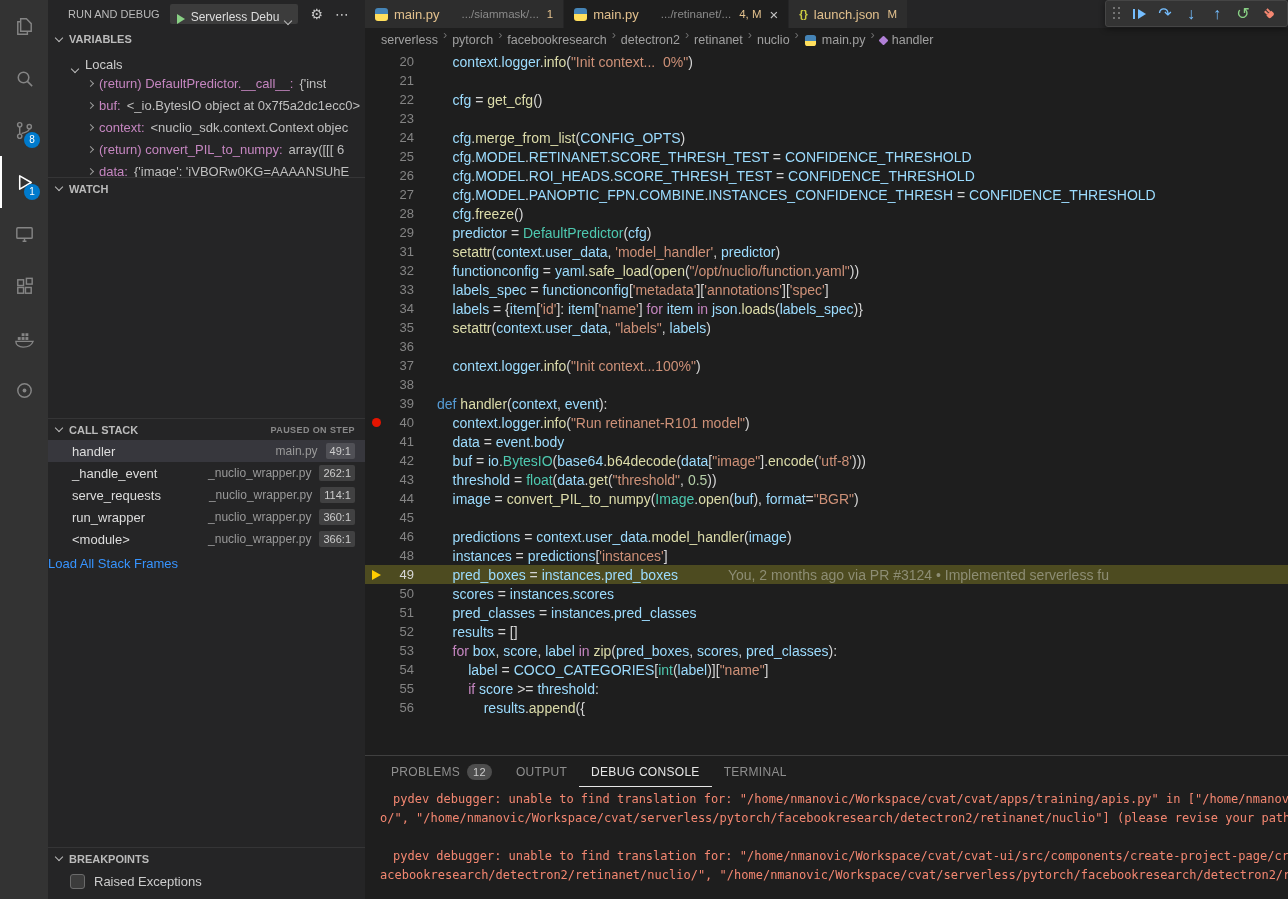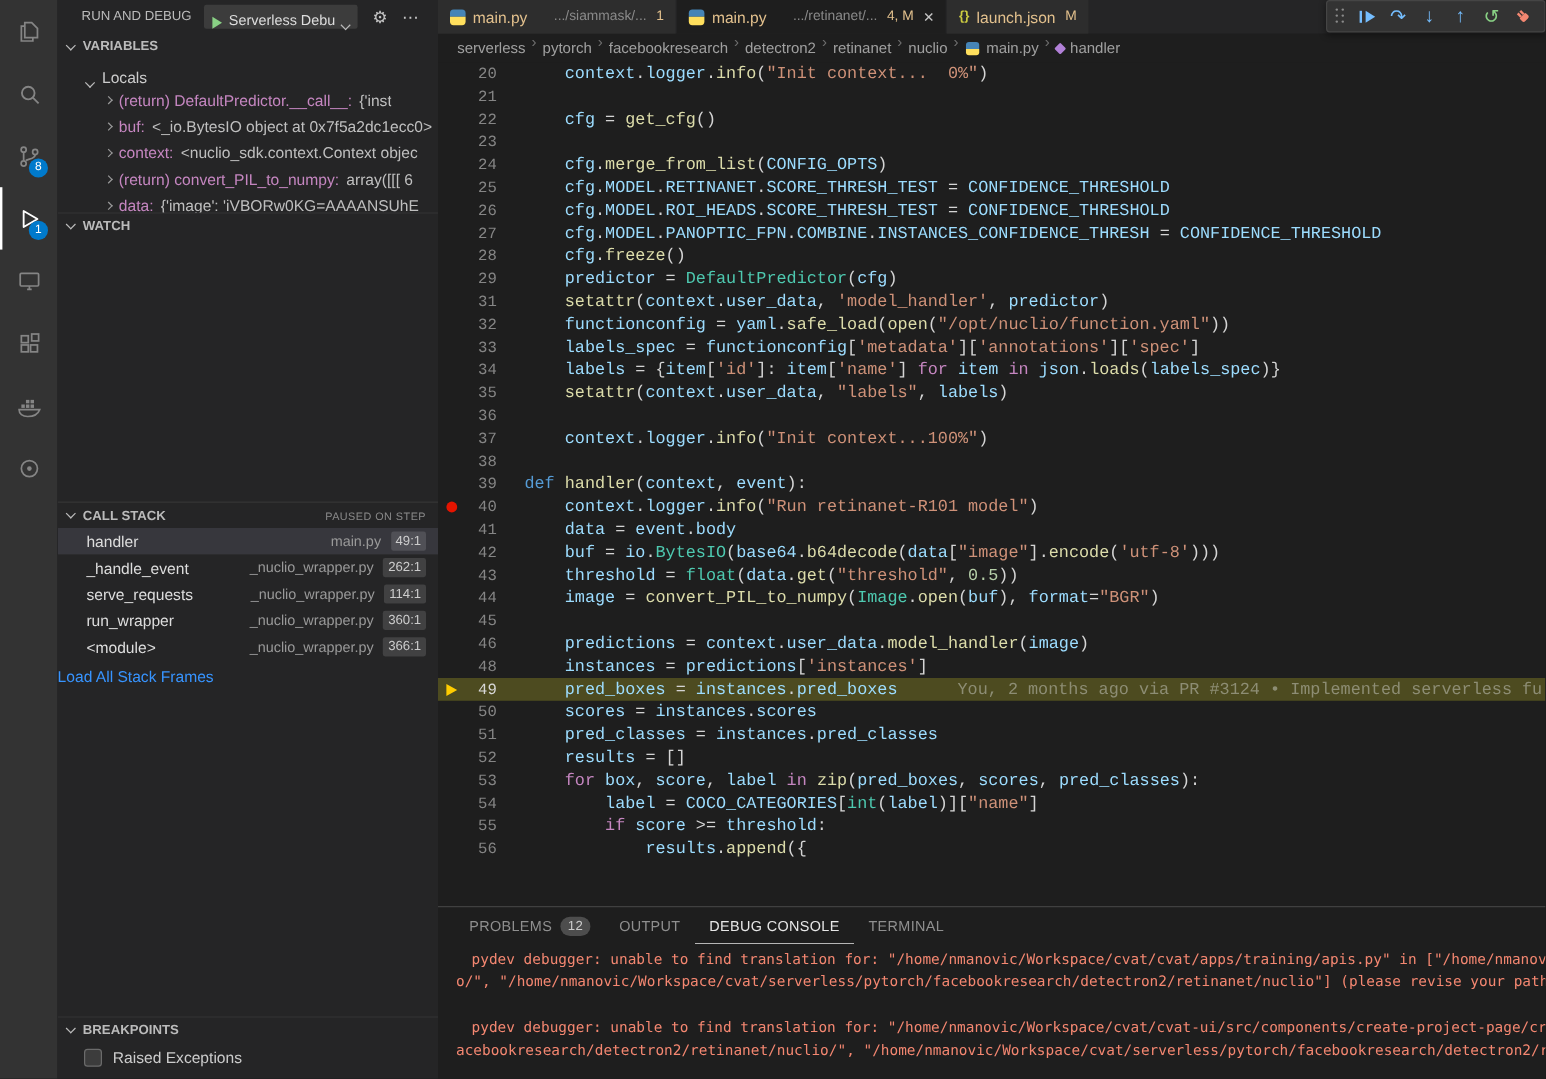--- a/index.html
+++ b/index.html
@@ -19,21 +19,21 @@
   .sb-titlebar{height:28px;flex:none;display:flex;align-items:center;padding:0 10px 0 20px}
   .sb-title{font-size:11px;color:#bbb;white-space:nowrap}
   .cfg-picker{height:20px;background:#3c3c3c;border-radius:2px;display:flex;align-items:flex-end;padding:0 7px;gap:6px;margin-left:10px}
   .play-tri{width:0;height:0;border-left:8px solid #89d185;border-top:5px solid transparent;border-bottom:5px solid transparent}
   .cfg-label{font-size:12px;color:#ddd;white-space:nowrap}
   .caret-down{width:6px;height:6px;border-left:1.4px solid #bbb;border-bottom:1.4px solid #bbb;transform:rotate(-45deg);margin-top:-3px;flex:none}
   .caret-right{width:5px;height:5px;border-top:1.4px solid #9a9a9a;border-right:1.4px solid #9a9a9a;transform:rotate(45deg);flex:none}
   .icon-btn{color:#c5c5c5;font-size:14px;margin-left:12px}
   .sec-header{height:22px;flex:none;display:flex;align-items:center;gap:7px;padding-left:8px;font-size:11px;font-weight:700;color:#bbb;border-top:1px solid rgba(128,128,128,.18)}
   .sec-header.first{border-top:none}
-  .sec-status{margin-left:auto;margin-right:10px;font-size:9px;font-weight:400;color:rgba(204,204,204,.6);letter-spacing:.4px}
+  .sec-status{margin-left:auto;margin-right:10px;font-size:9px;font-weight:700;color:rgba(204,204,204,.6);letter-spacing:.4px}
   .vars-body{height:127px;flex:none;overflow:hidden}
   .scope-row{height:22px;display:flex;align-items:flex-end;gap:7px;padding-left:24px;color:#ccc}
   .var-row{height:22px;display:flex;align-items:center;gap:6px;padding-left:40px;white-space:nowrap;overflow:hidden}
   .var-name{color:#c586c0;flex:none}
   .var-value{color:#bfbfbf;overflow:hidden}
   .watch-body{height:219px;flex:none}
   .cs-body{height:407px;flex:none;overflow:hidden}
   .cs-row{height:22px;display:flex;align-items:center;padding:0 10px 0 24px}
   .cs-row.selected{background:#37373d}
   .cs-fn{color:#ddd;white-space:nowrap}
@@ -72,21 +72,21 @@
 
   
   .breadcrumbs{height:24px;flex:none;display:flex;padding-left:16px;font-size:12.5px;color:#a0a0a0;background:#1e1e1e}
   .bc-sep{color:#6e6e6e;margin:0 5px}
   .bc-item{display:flex;align-items:center;gap:5px}
   .pyicon.small{transform:scale(.85)}
   .method-icon{width:7px;height:7px;background:#b180d7;transform:rotate(45deg);border-radius:1px;flex:none}
 
   
   .editor{flex:1;overflow:hidden;background:#1e1e1e}
-  .code-line{display:flex;height:19px;align-items:center;font-family:Liberation Mono, monospace;font-size:14px;white-space:pre}
+  .code-line{display:flex;height:19px;align-items:center;font-family:Liberation Sans, sans-serif;font-size:14px;white-space:pre}
   .code-line.current{background:#4d4b20}
   .glyph{width:22px;flex:none;display:flex;align-items:center;justify-content:center}
   .bp-dot{width:9px;height:9px;border-radius:50%;background:#e51400}
   .frame-arrow{width:0;height:0;border-left:9px solid #ffcc00;border-top:5px solid transparent;border-bottom:5px solid transparent}
   .lnum{width:27px;flex:none;text-align:right;color:#858585;font-size:13px}
   .code-line.current .lnum{color:#d7d7d7}
   .code-body{margin-left:23px;flex:1;overflow:hidden;white-space:pre}
   .tok-t{color:#d4d4d4}.tok-k{color:#569cd6}.tok-c{color:#c586c0}.tok-f{color:#dcdcaa}
   .tok-v{color:#9cdcfe}.tok-s{color:#ce9178}.tok-n{color:#b5cea8}.tok-y{color:#4ec9b0}
   .blame{color:#8d8d74;margin-left:50px}

